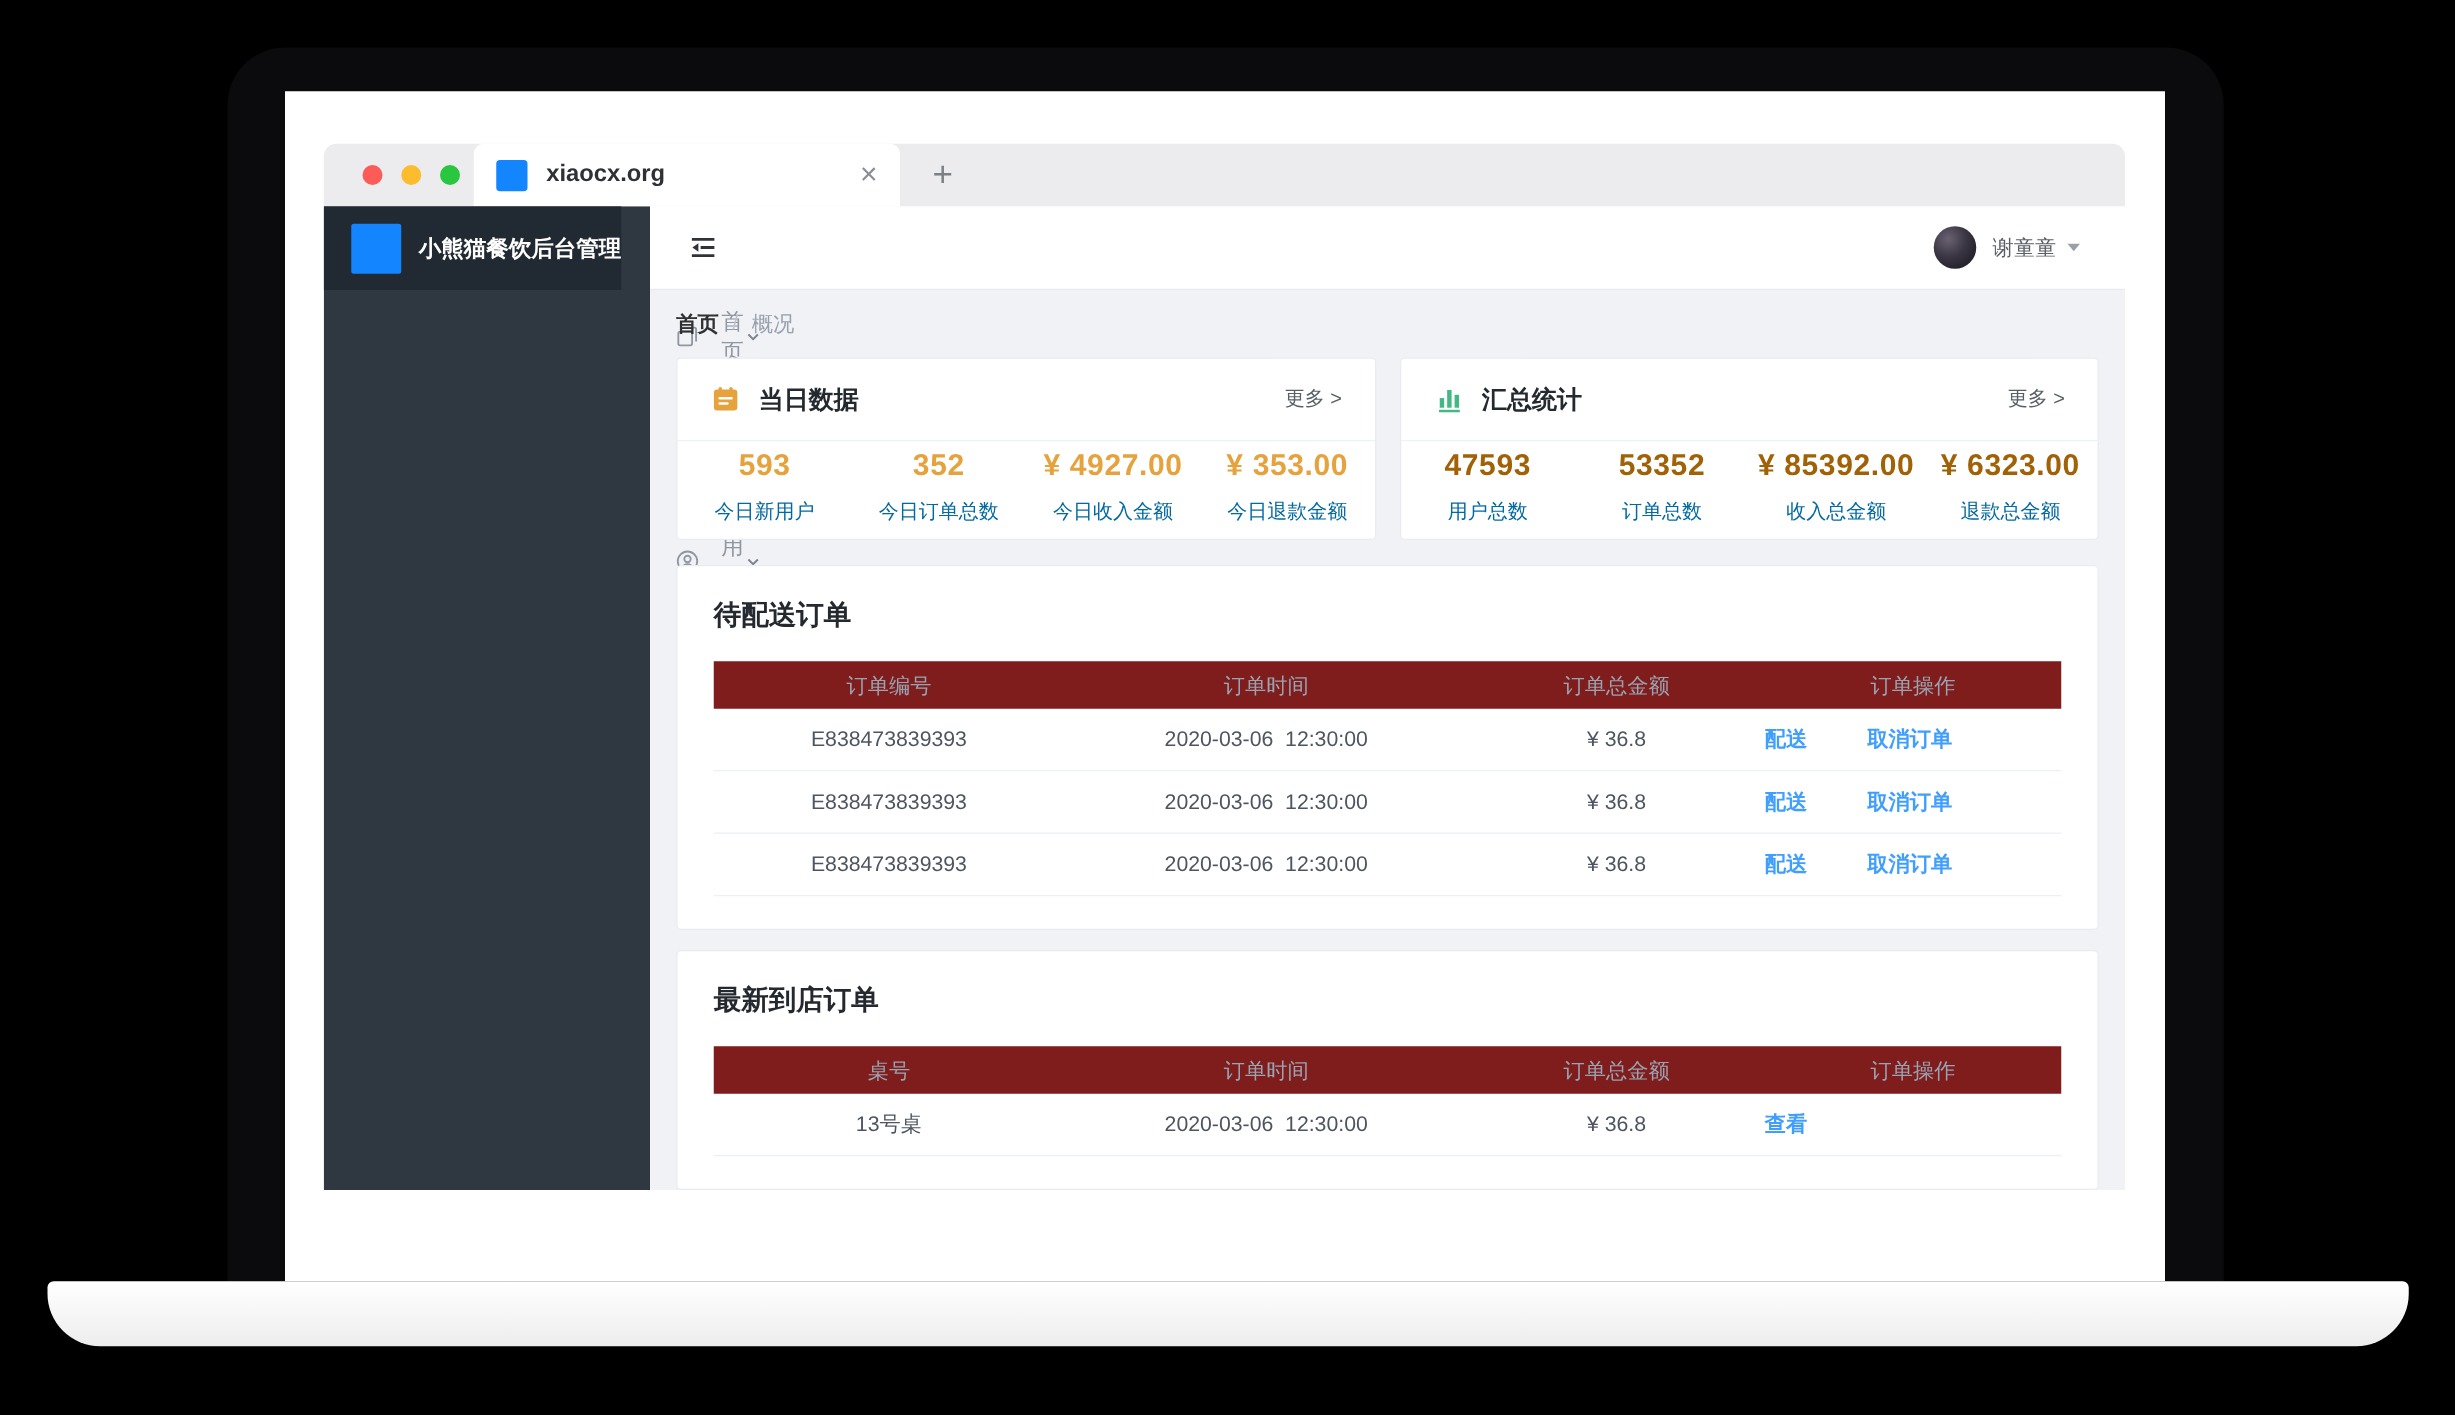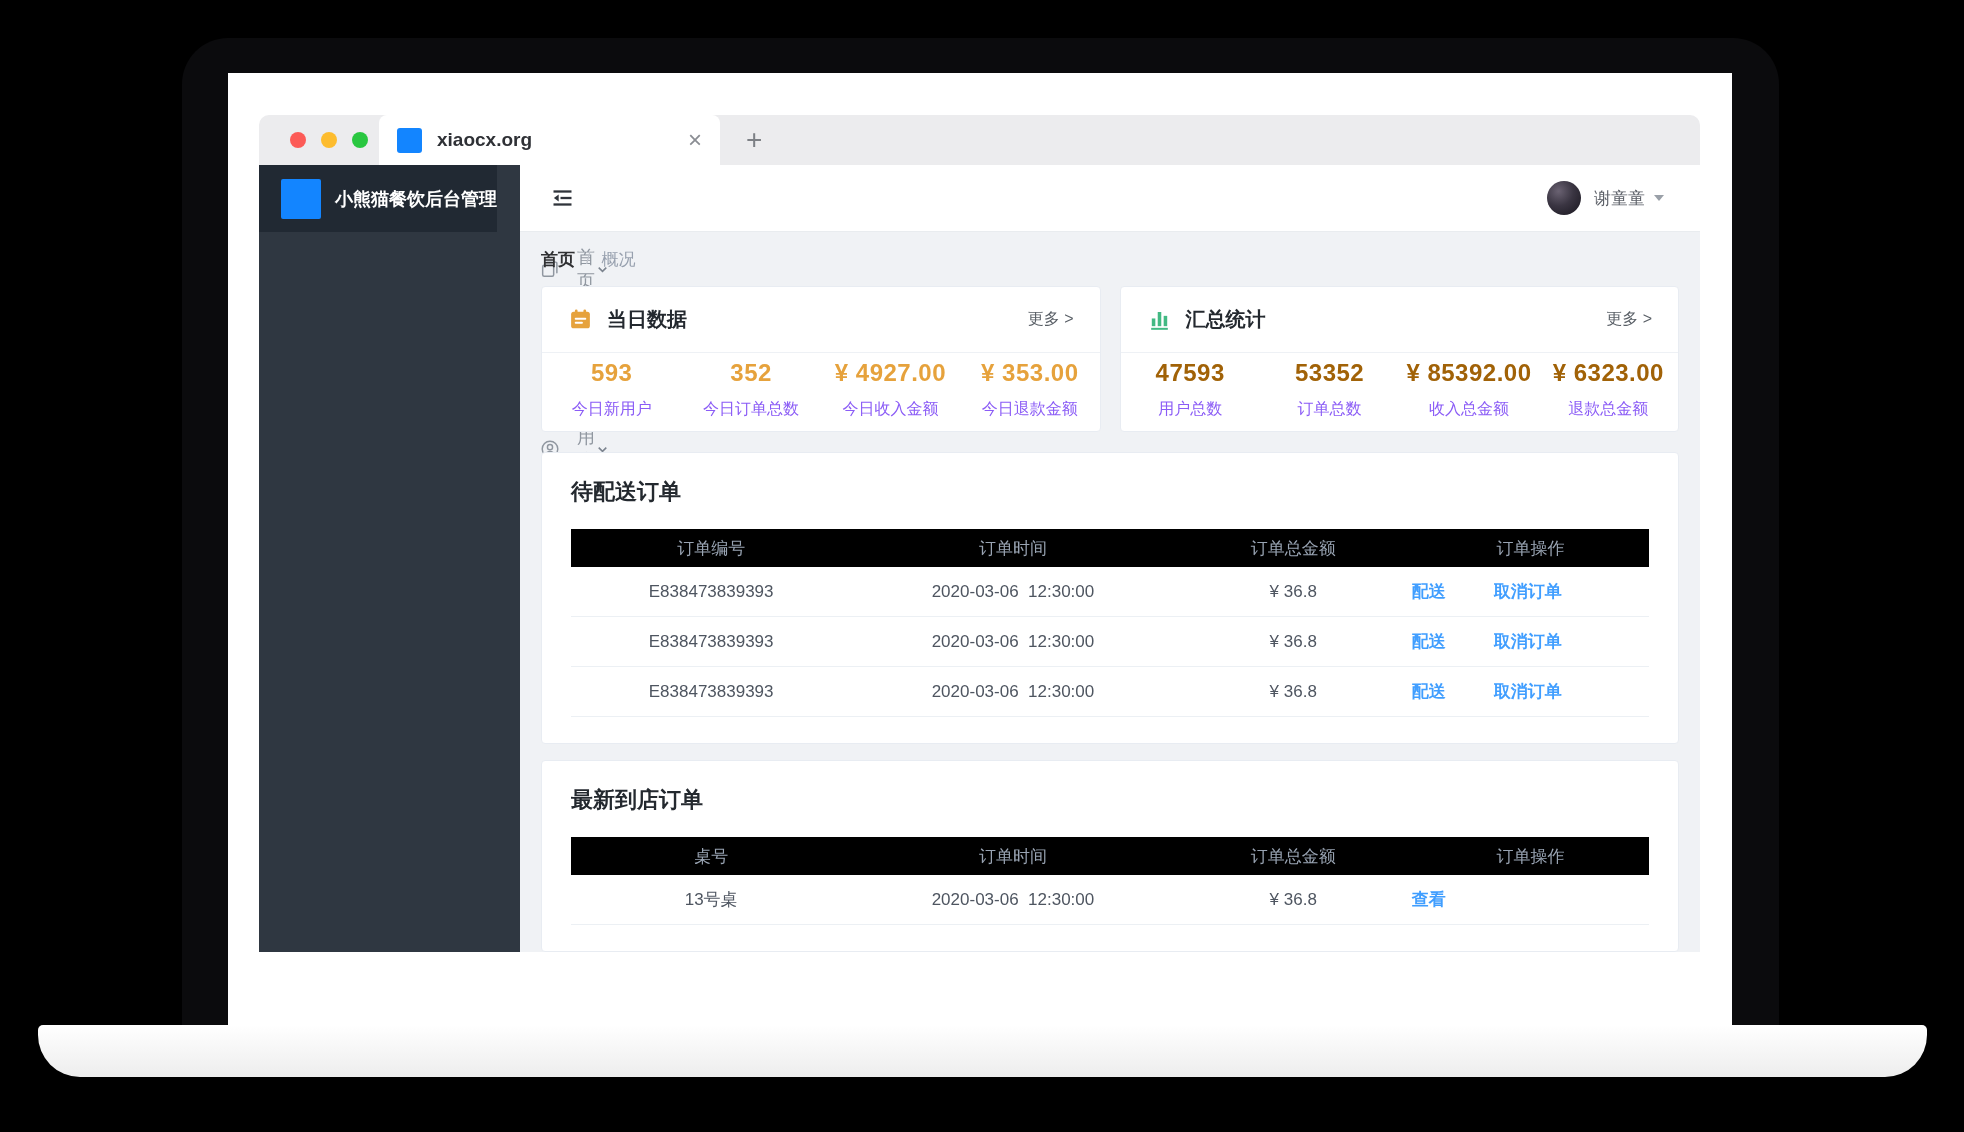--- a/index.html
+++ b/index.html
@@ -68,29 +68,29 @@
     display:flex; flex-direction:column; }
   .card-head { height:66px; display:flex; align-items:center; padding:17px 26px;
     border-bottom:1px solid #eef1f5; flex:none; }
   .card-head svg { width:25px; height:25px; flex:none; }
   .card-title { margin-left:14px; font-size:20px; font-weight:700; color:#24292f; }
   .more-link { margin-left:auto; font-size:16px; color:#595f66; cursor:pointer; }
   .card-stats { flex:1; display:flex; align-items:center; padding-bottom:6px; }
   .stat { flex:1; text-align:center; }
   .stat-val { font-size:24px; font-weight:700; letter-spacing:0.5px; }
   .v-orange { color:#e6a23c; } .v-green { color:#a16207; }
-  .stat-lbl { margin-top:12px; font-size:16px; color:#8b5cf6; }
+  .stat-lbl { margin-top:12px; font-size:16px; color:#0369a1; }
 
   
   .table-card { margin:20px 21px 0; background:#fff; border:1px solid #e8ecf2;
     border-radius:4px; padding:24px 29px 26px; }
   .table-card.second { margin-top:16px; }
   .section-title { font-size:22px; font-weight:700; color:#24292f; }
   .dtable { margin-top:22px; }
-  .thead { display:flex; align-items:center; height:38px; background:#000000; }
+  .thead { display:flex; align-items:center; height:38px; background:#7f1d1d; }
   .th { font-size:17px; color:#99a4b3; text-align:center; }
   .trow { display:flex; align-items:center; height:50px; border-bottom:1px solid #ecf0f4; }
   .td { font-size:17px; color:#4e5560; text-align:center; }
   .c1{width:26%;} .c2{width:30%;} .c3{width:22%;} .c4{width:22%;}
   .td-time { white-space:pre; }
   .acts { display:flex; justify-content:flex-start; gap:48px; }
   .alink { color:#409eff; font-weight:600; font-size:17px; cursor:pointer; white-space:nowrap; }
 </style>
 </head>
 <body>

